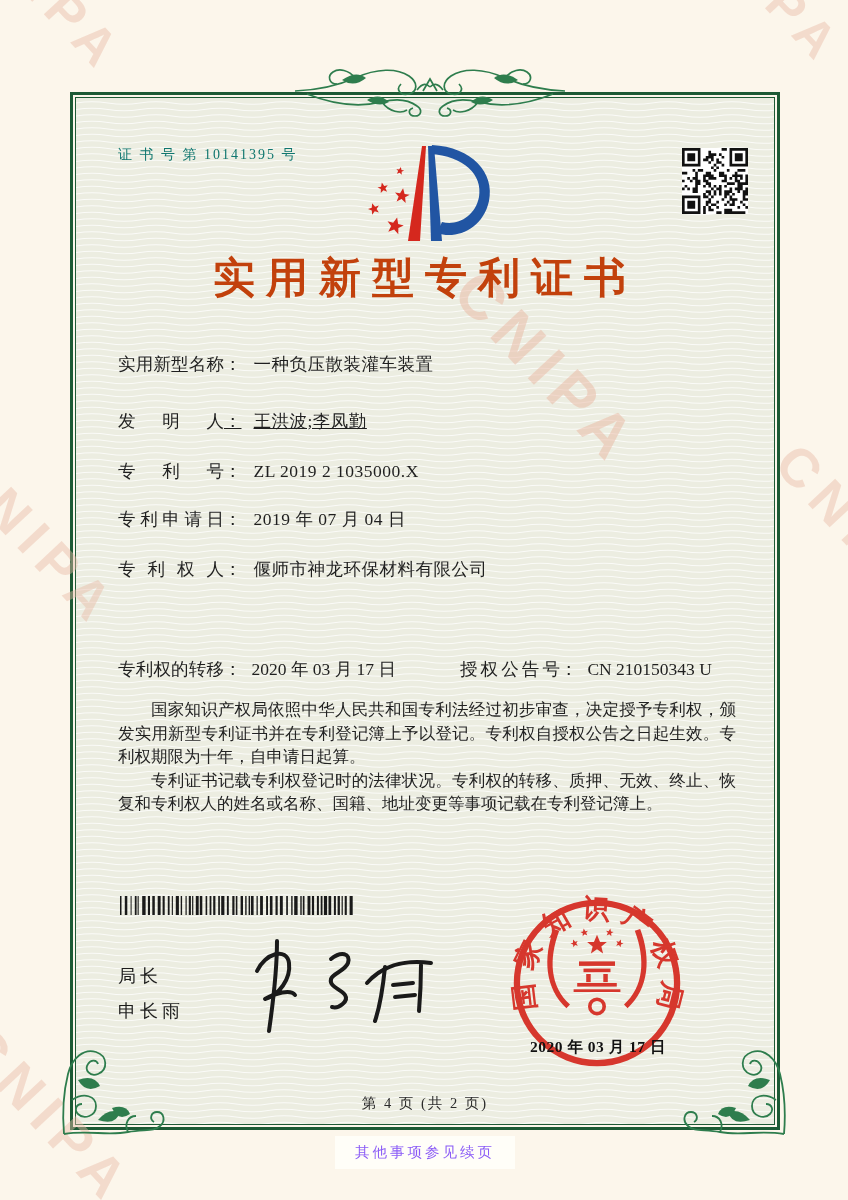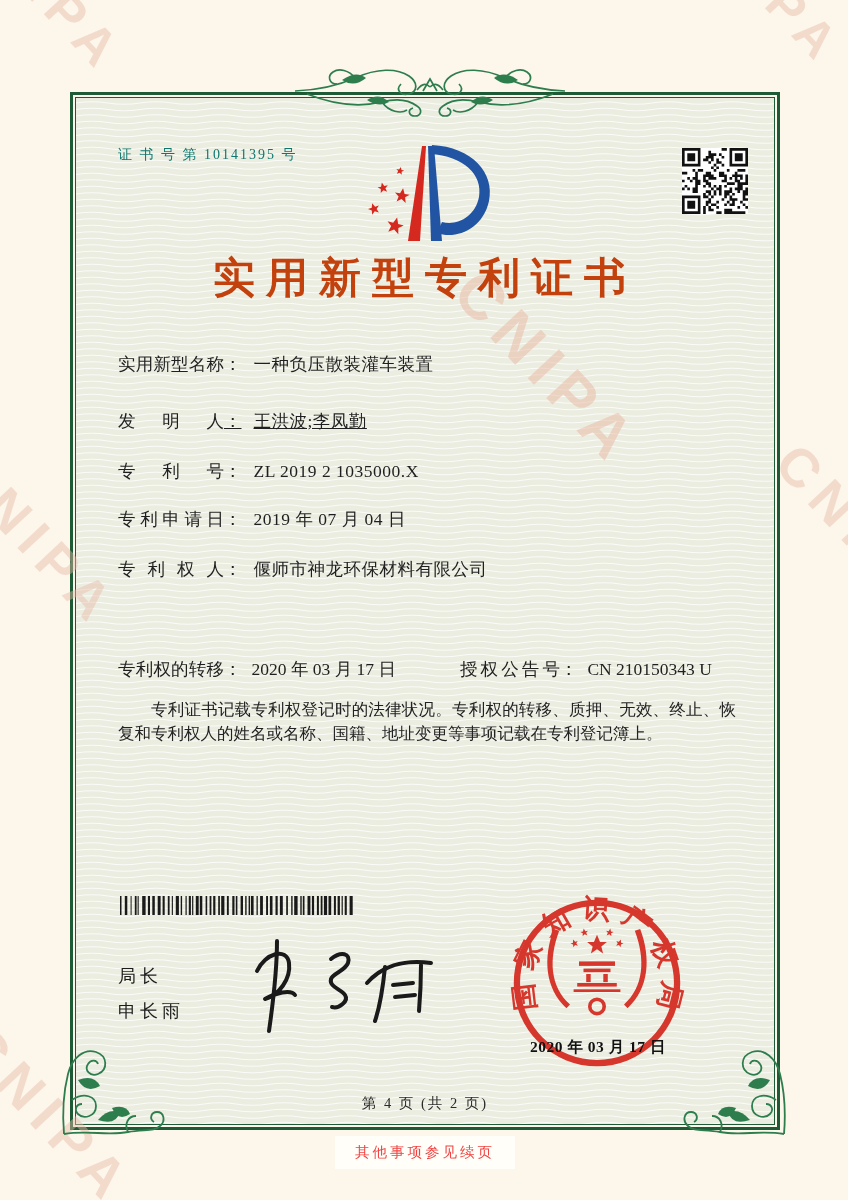--- a/index.html
+++ b/index.html
@@ -56,21 +56,21 @@
   .director{left:118px;top:964px;font-size:18px;letter-spacing:4px;color:#1c1c1c;}
   .director-name{left:118px;top:999px;font-size:18px;letter-spacing:4px;color:#1c1c1c;}
   .sig{left:235px;top:933px;}
   .seal{left:507px;top:893px;}
   .seal-date{left:512px;top:1037px;width:172px;text-align:center;font-size:15.5px;
              font-weight:bold;color:#111;letter-spacing:.5px;}
   .page-num{left:70px;top:1094px;width:710px;text-align:center;font-size:14.5px;
             letter-spacing:2px;color:#2a2a2a;}
   .footer-box{left:70px;top:1136px;width:710px;text-align:center;}
   .footer-box span{display:inline-block;background:#fffef8;padding:7px 20px;font-size:14.5px;
-                   letter-spacing:3px;color:#ef4444;}
+                   letter-spacing:3px;color:#8b5cf6;}
 </style>
 </head>
 <body>
 
 <div class="page">
 
   <svg width="0" height="0" style="position:absolute" aria-hidden="true">
     <defs>
       <path id="star" d="M0,-10 L2.94,-3.09 L9.51,-3.09 L4.2,1.18 L5.88,8.09 L0,4 L-5.88,8.09 L-4.2,1.18 L-9.51,-3.09 L-2.94,-3.09 Z"></path>
       <g id="cornerFl" fill="none" stroke="#2e7d4d" stroke-width="1.8">
@@ -156,20 +156,21 @@
       <span class="lbl">专利申请日</span><span class="colon">：</span><span class="val">2019 年 07 月 04 日</span>
     </div>
     <div class="abs field f4">
       <span class="lbl">专利权人</span><span class="colon">：</span><span class="val">偃师市神龙环保材料有限公司</span>
     </div>
     <div class="abs grant">
       <span class="lbl">专利权的转移</span><span class="colon">：</span><span class="val">2020 年 03 月 17 日</span><span class="lbl2">授权公告号</span><span class="colon">：</span><span class="val">CN 210150343 U</span>
     </div>
 
     <div class="abs body-text">
+      <p>国家知识产权局依照中华人民共和国专利法经过初步审查，决定授予专利权，颁发实用新型专利证书并在专利登记簿上予以登记。专利权自授权公告之日起生效。专利权期限为十年，自申请日起算。</p>
       <p>专利证书记载专利权登记时的法律状况。专利权的转移、质押、无效、终止、恢复和专利权人的姓名或名称、国籍、地址变更等事项记载在专利登记簿上。</p>
     </div>
 
     <svg class="abs barcode" id="barcode" width="236" height="19">
         <path d="M0.0 0h1.5v19h-1.5zM4.8 0h2.5v19h-2.5zM10.6 0h1.0v19h-1.0zM14.8 0h1.8v19h-1.8zM17.6 0h1.1v19h-1.1zM22.2 0h3.4v19h-3.4zM27.9 0h2.1v19h-2.1zM32.3 0h2.5v19h-2.5zM37.7 0h2.9v19h-2.9zM42.6 0h2.1v19h-2.1zM47.8 0h1.8v19h-1.8zM51.8 0h1.1v19h-1.1zM55.8 0h3.1v19h-3.1zM60.7 0h1.4v19h-1.4zM65.5 0h1.2v19h-1.2zM68.8 0h2.1v19h-2.1zM72.1 0h1.2v19h-1.2zM75.8 0h2.9v19h-2.9zM79.8 0h2.5v19h-2.5zM85.6 0h1.6v19h-1.6zM89.6 0h1.8v19h-1.8zM93.2 0h2.2v19h-2.2zM98.2 0h1.7v19h-1.7zM101.2 0h3.2v19h-3.2zM106.9 0h1.9v19h-1.9zM112.3 0h2.2v19h-2.2zM115.8 0h1.6v19h-1.6zM120.6 0h2.4v19h-2.4zM125.2 0h1.4v19h-1.4zM128.6 0h1.4v19h-1.4zM130.9 0h2.7v19h-2.7zM136.5 0h1.3v19h-1.3zM140.1 0h2.8v19h-2.8zM146.1 0h1.9v19h-1.9zM149.9 0h2.6v19h-2.6zM155.5 0h2.2v19h-2.2zM159.9 0h2.9v19h-2.9zM166.2 0h1.7v19h-1.7zM171.2 0h1.4v19h-1.4zM174.2 0h3.4v19h-3.4zM180.3 0h1.4v19h-1.4zM182.8 0h1.7v19h-1.7zM187.5 0h2.9v19h-2.9zM191.9 0h2.2v19h-2.2zM196.9 0h2.0v19h-2.0zM200.7 0h1.8v19h-1.8zM203.9 0h3.2v19h-3.2zM208.5 0h2.7v19h-2.7zM213.9 0h2.0v19h-2.0zM217.6 0h2.3v19h-2.3zM221.6 0h1.2v19h-1.2zM224.7 0h2.1v19h-2.1zM229.6 0h3.1v19h-3.1z" fill="#1a1a1a"></path>
       </svg>
 
     <div class="abs director">局长</div>
     <div class="abs director-name">申长雨</div>
     <svg class="abs sig" width="215" height="105" viewBox="0 0 215 105" fill="none" stroke="#1a1a1a" stroke-width="4" stroke-linecap="round" stroke-linejoin="round">

